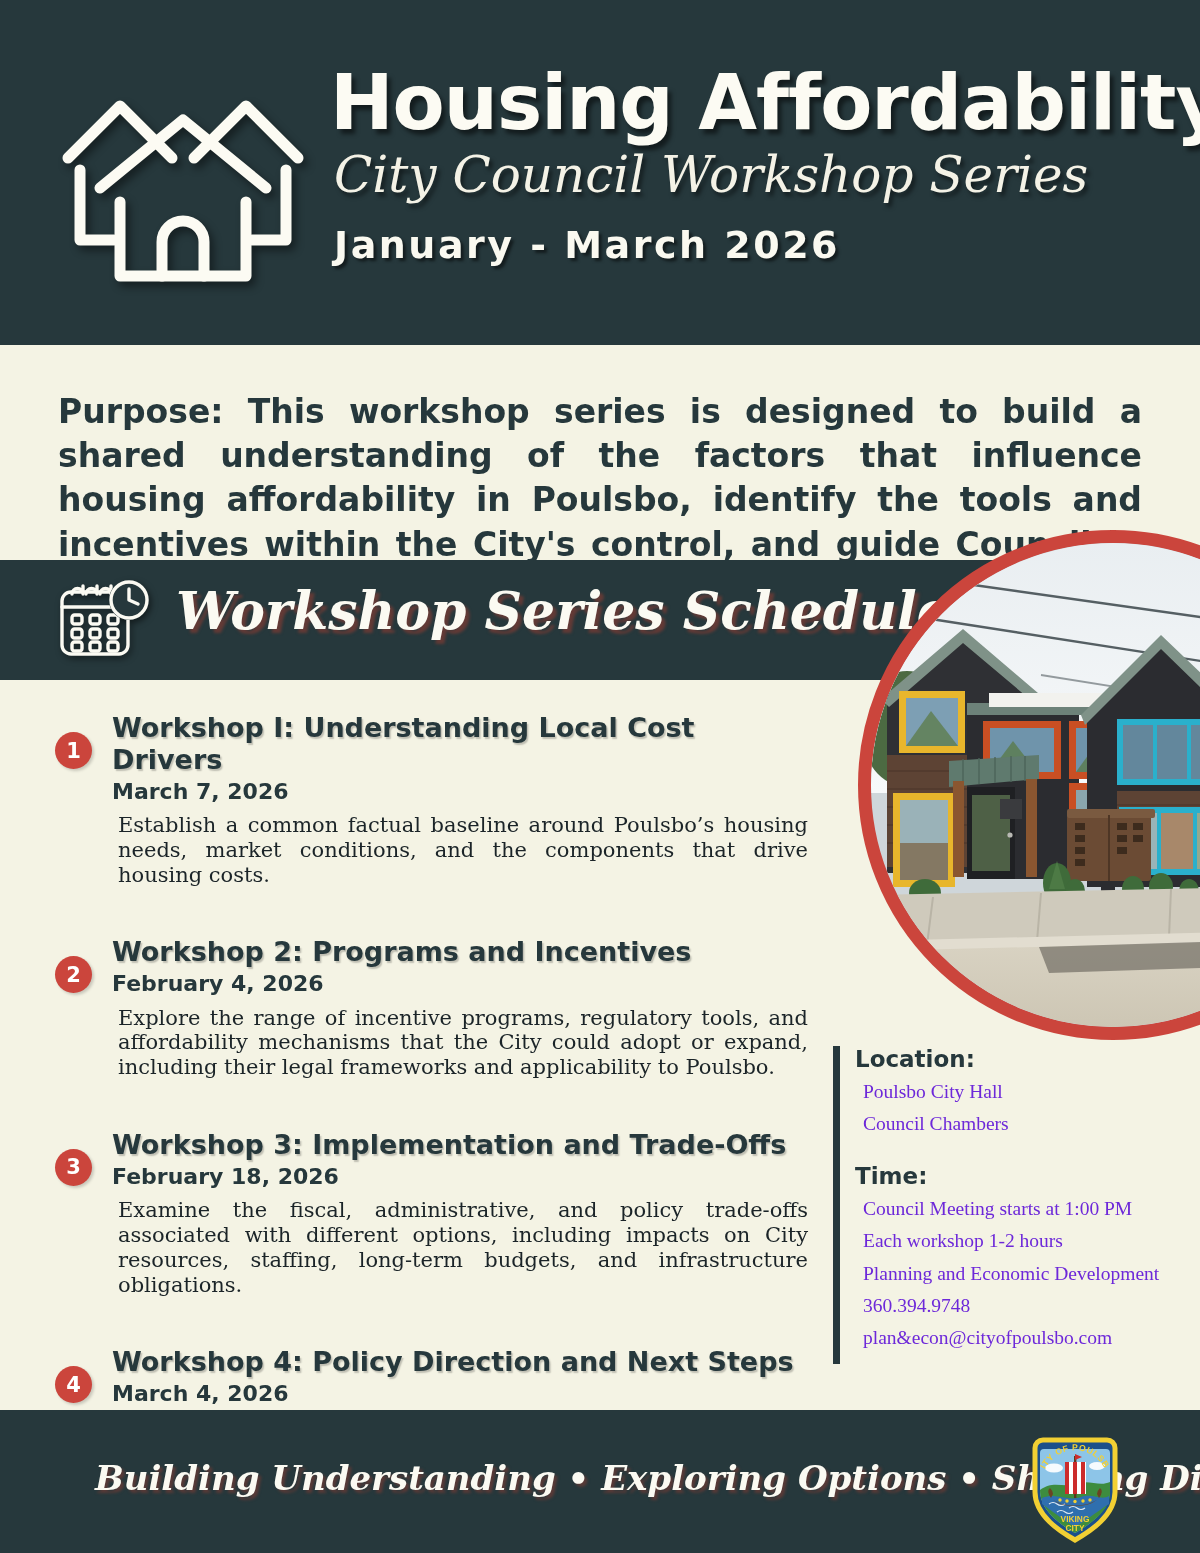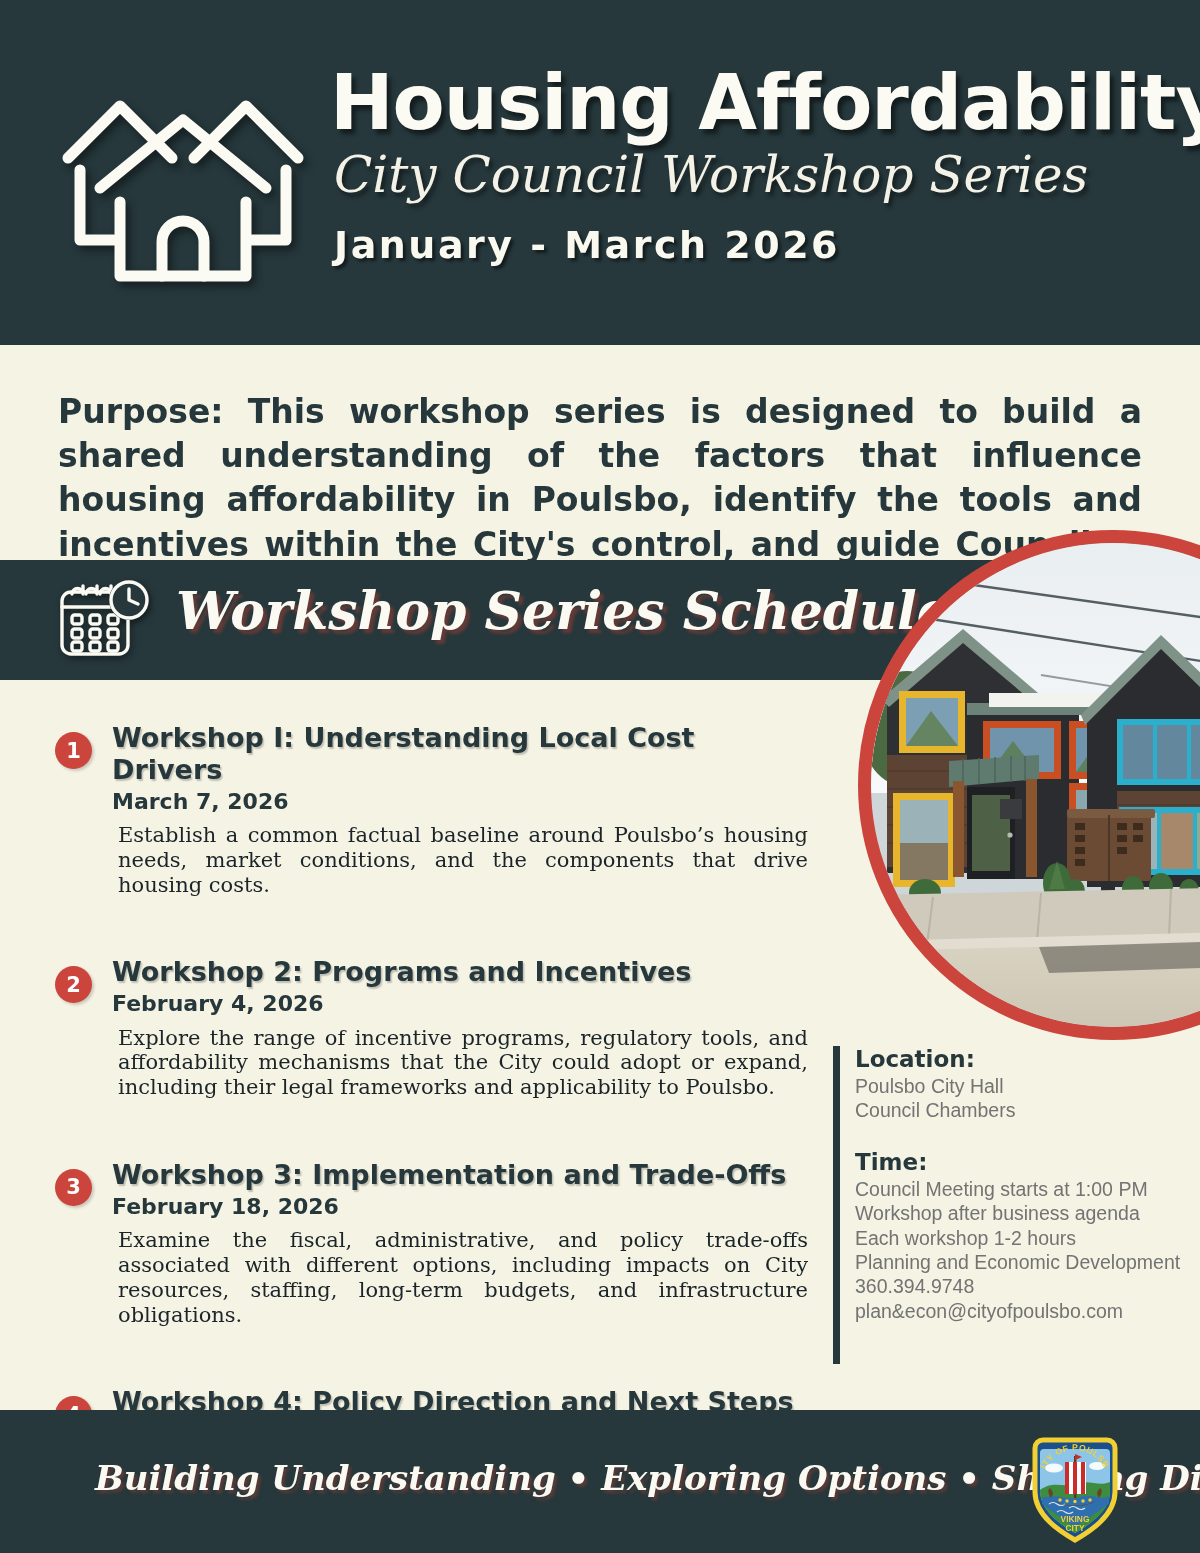--- a/index.html
+++ b/index.html
@@ -168,21 +168,21 @@
     box-sizing: border-box;
     box-shadow: 2px 2px 3px rgba(0,0,0,0.18);
   }
   .ws-title {
     font-family: "DejaVu Sans", sans-serif;
     font-weight: bold;
     font-size: 27px;
     color: #26383C;
     text-shadow: 1.5px 1.5px 1.5px rgba(0,0,0,0.22);
     margin: 0;
-    padding-top: 42px;
+    padding-top: 32px;
     line-height: 1.18;
   }
   .ws-date {
     font-family: "DejaVu Sans", sans-serif;
     font-weight: bold;
     font-size: 22px;
     color: #26383C;
     margin: 3px 0 0 0;
     line-height: 1.2;
   }
@@ -237,25 +237,25 @@
   }
   .info-head {
     font-family: "DejaVu Sans", sans-serif;
     font-weight: bold;
     font-size: 23px;
     color: #26383C;
     margin: 0 0 2px 0;
   }
   .info-head.spaced { margin-top: 26px; }
   .info-line {
-    font-family: Liberation Sans, sans-serif;
+    font-family: Liberation Serif, serif;
     font-size: 19.5px;
     line-height: 1.25;
-    color: #737373;
-    margin: 0;
+    color: #6d28d9;
+    margin: 8px;
     white-space: nowrap;
   }
 
   
   .footer {
     position: absolute;
     left: 0; top: 1410px;
     width: 1200px;
     height: 143px;
     background: #26383C;
@@ -529,21 +529,20 @@
   <div class="info-panel">
     <div class="info-rule"></div>
     <div class="info-body">
 
       <div class="info-head">Location:</div>
       <div class="info-line">Poulsbo City Hall</div>
       <div class="info-line">Council Chambers</div>
 
       <div class="info-head spaced">Time:</div>
       <div class="info-line">Council Meeting starts at 1:00 PM</div>
-      <div class="info-line">Workshop after business agenda</div>
       <div class="info-line">Each workshop 1-2 hours</div>
 
       <div class="info-line">Planning and Economic Development</div>
       <div class="info-line">360.394.9748</div>
       <div class="info-line">plan&amp;econ@cityofpoulsbo.com</div>
 
     </div>
   </div>
 
   <div class="footer">

